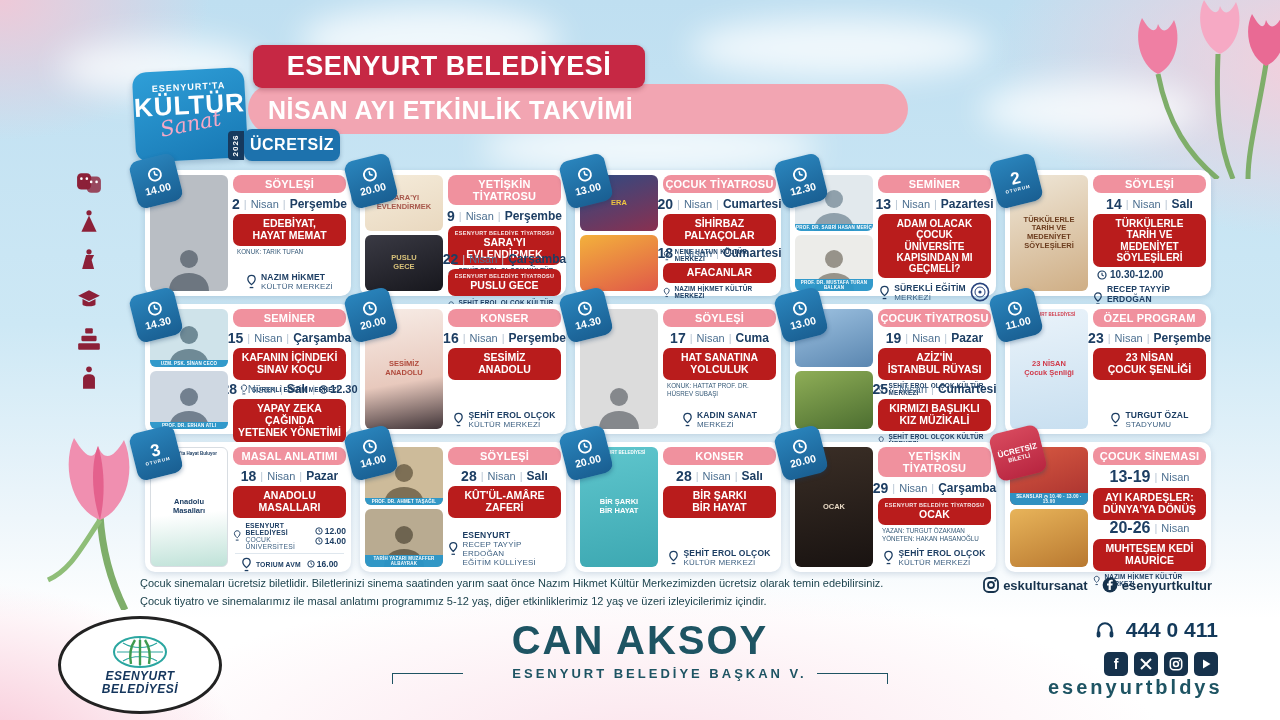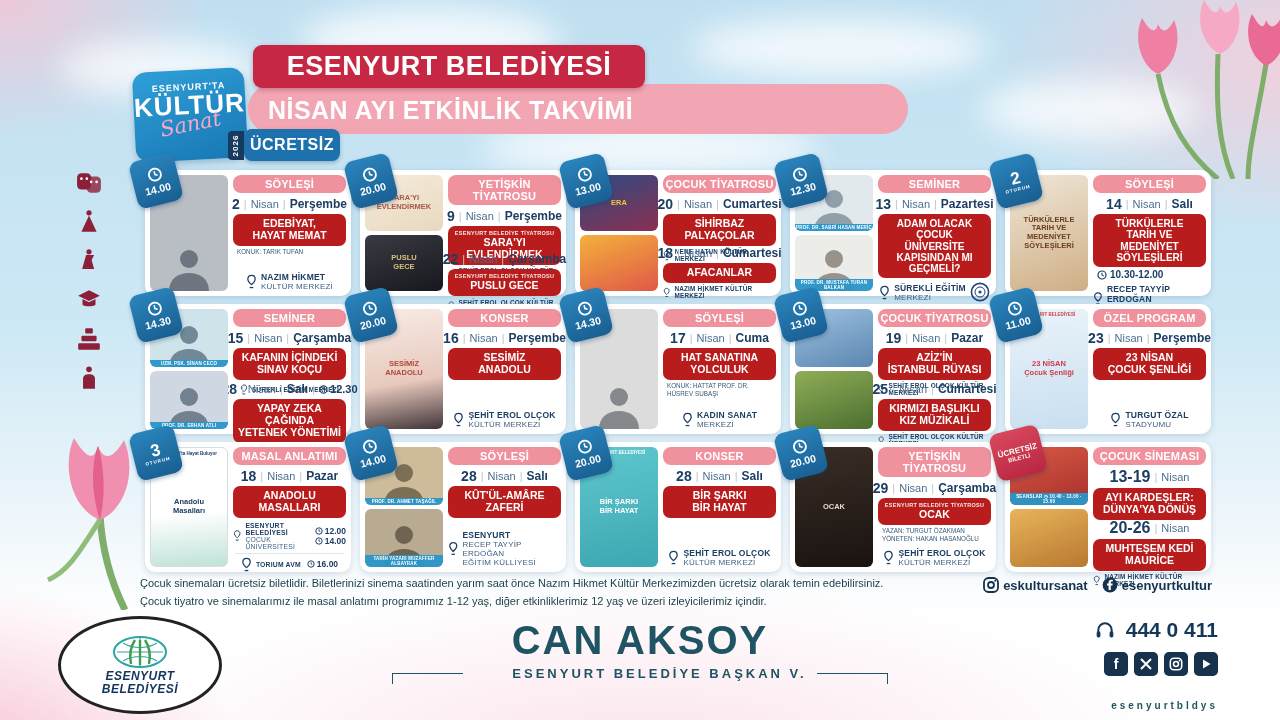--- a/index.html
+++ b/index.html
@@ -86,21 +86,21 @@
   .mayor .nm{font-size:40px;font-weight:bold;color:#1e5463;letter-spacing:2px;line-height:1.1;}
   .mayor .sub{display:flex;align-items:flex-start;justify-content:center;gap:10px;margin-top:4px;}
   .mayor .sub .ln{width:70px;height:10px;border-top:1.5px solid #1e5463;margin-top:7px;}
   .mayor .sub .ln.l{border-left:1.5px solid #1e5463;}
   .mayor .sub .ln.r{border-right:1.5px solid #1e5463;}
   .mayor .sub .tt{font-size:13px;font-weight:bold;color:#1e5463;letter-spacing:3px;margin-left:39px;}
   .contact{position:absolute;right:62px;top:618px;width:170px;text-align:right;}
   .phone{display:flex;align-items:center;justify-content:flex-end;gap:11px;color:#13395a;font-size:21px;font-weight:bold;}
   .socrow{display:flex;gap:6px;justify-content:flex-end;margin-top:10px;}
   .socrow .sq{width:24px;height:24px;background:#16324c;border-radius:5px;display:flex;align-items:center;justify-content:center;color:#fff;font-weight:bold;font-size:14px;}
-  .handle{margin-top:24px;color:#1e5463;font-size:10px;letter-spacing:3px;font-weight:bold;}
+  .handle{margin-top:0;color:#1e5463;font-size:20px;letter-spacing:3px;font-weight:bold;}
   .tulips{position:absolute;}
 </style>
 </head>
 <body>
 
 <div id="canvas">
 
   <div class="cloud" style="left:300px;top:6px;width:260px;height:70px;"></div>
   <div class="cloud" style="left:690px;top:18px;width:300px;height:60px;"></div>
   <div class="cloud" style="left:980px;top:80px;width:220px;height:60px;"></div>
@@ -994,21 +994,21 @@
                 </div>
               </div>
             </div>
           </div>
         </div>
       </div>
     </div>
 
   <div class="disc">
     <div>Çocuk sinemaları ücretsiz biletlidir. Biletlerinizi sinema saatinden yarım saat önce Nazım Hikmet Kültür Merkezimizden ücretsiz olarak temin edebilirsiniz.</div>
-    <div>Çocuk tiyatro ve sinemalarımız ile masal anlatımı programımız 1-12 yaş, diğer etkinliklerimiz 12 yaş ve üzeri izleyicilerimiz içindir.</div>
+    <div>Çocuk tiyatro ve sinemalarımız ile masal anlatımı programımız 5-12 yaş, diğer etkinliklerimiz 12 yaş ve üzeri izleyicilerimiz içindir.</div>
   </div>
 
   <div class="fsocial">
     <div class="itm">
       <svg width="16" height="16" viewBox="0 0 16 16">
           <rect x="1" y="1" width="14" height="14" rx="4.5" fill="none" stroke="#16324c" stroke-width="1.8"></rect>
           <circle cx="8" cy="8" r="3" fill="none" stroke="#16324c" stroke-width="1.8"></circle>
           <circle cx="12.2" cy="3.8" r="1" fill="#16324c"></circle>
         </svg>
       <span>eskultursanat</span>

